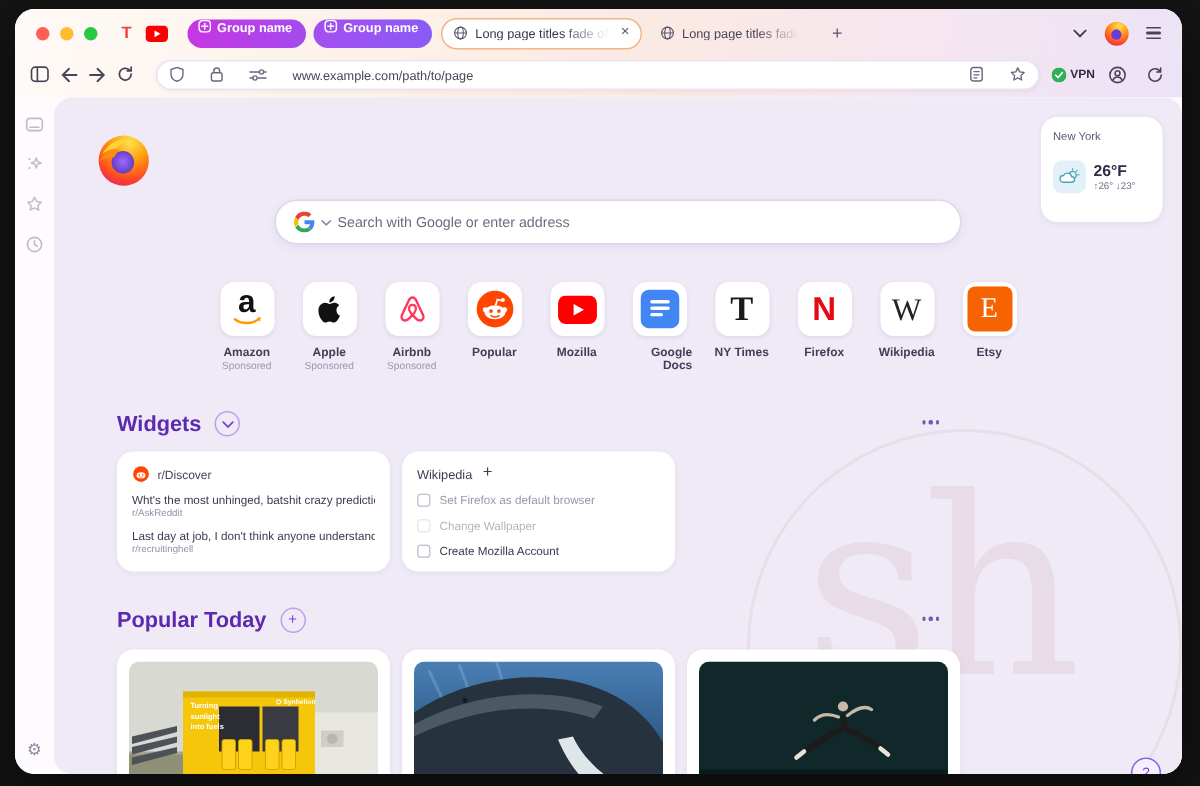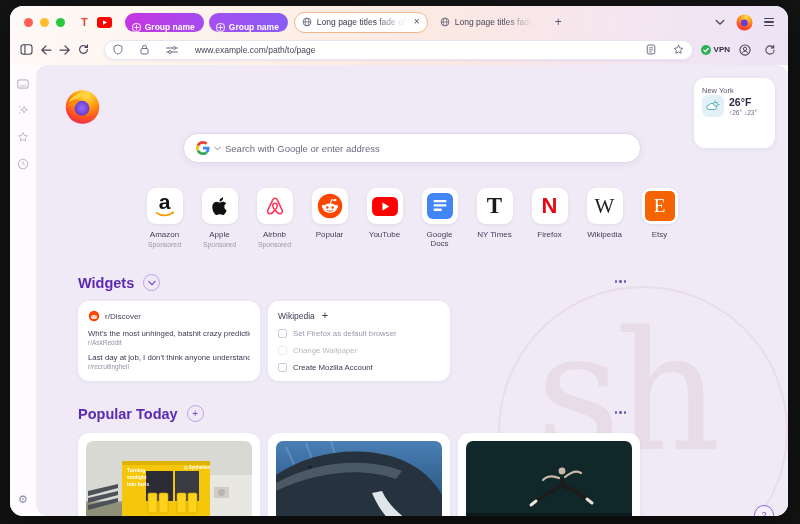--- a/index.html
+++ b/index.html
@@ -14,21 +14,21 @@
   .chrome { background:linear-gradient(100deg,#fefaf7 0%,#fdf0e7 35%,#fbe9e3 55%,#f5e6f0 78%,#ece3f6 100%); }
   .titlebar { height:32px; display:flex; align-items:center; }
   .lights { display:flex; gap:7px; margin-left:14px; }
   .light { width:9px; height:9px; border-radius:50%; }
   .light.r { background:#ff5f57; } .light.y { background:#febc2e; } .light.g { background:#28c840; }
 
   .tb-icon { display:flex; align-items:center; justify-content:center; }
   .gmail { margin-left:16px; font-weight:bold; font-size:11px; color:#ea4335; }
   .yt-chip { margin-left:9px; }
 
-  .group-pill { height:19px; border-radius:10px; display:flex; align-items:flex-end; gap:4px;
+  .group-pill { height:19px; border-radius:10px; display:flex; align-items:flex-start; gap:4px;
     padding:0 9px 0 7px; color:#fff; font-size:8.5px; font-weight:bold; }
   .group-pill.p1 { margin-left:13px; background:linear-gradient(90deg,#c636e3,#a44bee); }
   .group-pill.p2 { margin-left:5px; background:linear-gradient(90deg,#a44ff0,#8a5bf6); }
 
   .tab-active { margin-left:6px; height:21px; background:#fff; border:1px solid #f2b488;
     border-radius:11px; display:flex; align-items:center; padding:0 7px; gap:5px; }
   .tab-title { font-size:8.5px; color:#39354d; width:92px; white-space:nowrap; overflow:hidden;
     -webkit-mask-image:linear-gradient(90deg,#000 62%,transparent 97%);
     mask-image:linear-gradient(90deg,#000 62%,transparent 97%); }
   .tab-close { font-size:10px; color:#5a5570; line-height:1; cursor:default; }
@@ -59,38 +59,38 @@
   .watermark { position:absolute; right:-20px; bottom:-80px; width:330px; height:330px; pointer-events:none; }
   .wm-circle { position:absolute; inset:20px; border:2px solid rgba(205,165,170,.18); border-radius:50%; }
   .wm-text { position:absolute; left:58px; top:30px; font-family:"DejaVu Serif", serif;
     font-size:165px; color:rgba(210,172,176,.22); letter-spacing:-6px; }
 
   .fx-logo { position:absolute; left:28px; top:23px; width:37px; height:37px; }
 
   .weather { position:absolute; right:13px; top:13px; width:81px; height:70px; background:#fff;
     border-radius:11px; box-shadow:0 1px 4px rgba(90,70,140,.08); padding:8px 8px; }
   .weather .city { font-size:7.5px; color:#5b5770; }
-  .weather .row { display:flex; align-items:center; gap:5px; }
+  .weather .row { display:flex; align-items:center; gap:5px; margin-top:12px; }
   .weather .wic { width:22px; height:22px; background:#e2f1f7; border-radius:6px;
     display:flex; align-items:center; justify-content:center; }
   .weather .temp { font-size:10.5px; font-weight:bold; color:#2f2b45; }
   .weather .hilo { font-size:6.5px; color:#6f6a85; margin-top:1px; }
 
   .searchbar { margin:68px auto 0; width:458px; height:30px; background:#fff; border:1px solid #ded7ec;
     border-radius:15px; display:flex; align-items:center; padding:0 12px; gap:4px;
     box-shadow:0 2px 6px rgba(120,90,180,.10); }
   .searchbar input { border:none; outline:none; flex:1; font-size:9.5px; color:#3c3952;
     font-family:"Liberation Sans", sans-serif; background:transparent; }
   .searchbar input::placeholder { color:#6f6a80; }
 
   .shortcuts { margin:25px auto 0; display:flex; justify-content:center; gap:11px; }
   .sc-item { width:44px; display:flex; flex-direction:column; align-items:center; }
   .sc-tile { width:36px; height:36px; background:#fff; border-radius:9px; display:flex;
     align-items:center; justify-content:center; box-shadow:0 1px 3px rgba(90,70,140,.10); overflow:hidden; }
-  .sc-label { margin-top:6px; font-size:8px; font-weight:normal; color:#423e58; text-align:center; line-height:1.15; }
+  .sc-label { margin-top:6px; font-size:8px; font-weight:bold; color:#423e58; text-align:right; line-height:1.15; }
   .sc-spon { margin-top:2px; font-size:6.8px; color:#9b97ac; }
   .amazon-a { font-family:"Liberation Sans", sans-serif; font-weight:bold; font-size:21px; color:#111; line-height:.8; }
   .nyt-t { font-family:"Liberation Serif", serif; font-weight:bold; font-size:23px; color:#1a1a1a; }
   .nfx-n { font-family:"Liberation Sans", sans-serif; font-weight:800; font-size:22px; color:#e50914; }
   .wiki-w { font-family:"Liberation Serif", serif; font-size:21px; color:#222; }
   .etsy-tile { width:30px; height:30px; background:#f56400; border-radius:5px; display:flex;
     align-items:center; justify-content:center; font-family:"Liberation Serif", serif;
     color:#fff; font-size:19px; }
 
   .section { margin-left:42px; width:562px; position:relative; }
@@ -407,21 +407,21 @@
             </span>
           <span class="sc-label">Popular</span>
         </div>
         <div class="sc-item">
           <span class="sc-tile">
               <svg width="26" height="19" viewBox="0 0 30 22">
                 <rect width="30" height="22" rx="6" fill="#FF0000"></rect>
                 <path d="M12 6.5v9l8-4.5z" fill="#fff"></path>
               </svg>
             </span>
-          <span class="sc-label">YouTube</span>
+          <span class="sc-label">Mozilla</span>
         </div>
         <div class="sc-item">
           <span class="sc-tile">
               <svg width="26" height="26" viewBox="0 0 26 26">
                 <rect width="26" height="26" rx="6" fill="#4285F4"></rect>
                 <rect x="6.5" y="7" width="13" height="2.3" rx="1.1" fill="#fff"></rect>
                 <rect x="6.5" y="11.3" width="13" height="2.3" rx="1.1" fill="#fff"></rect>
                 <rect x="6.5" y="15.6" width="8.5" height="2.3" rx="1.1" fill="#fff"></rect>
               </svg>
             </span>

